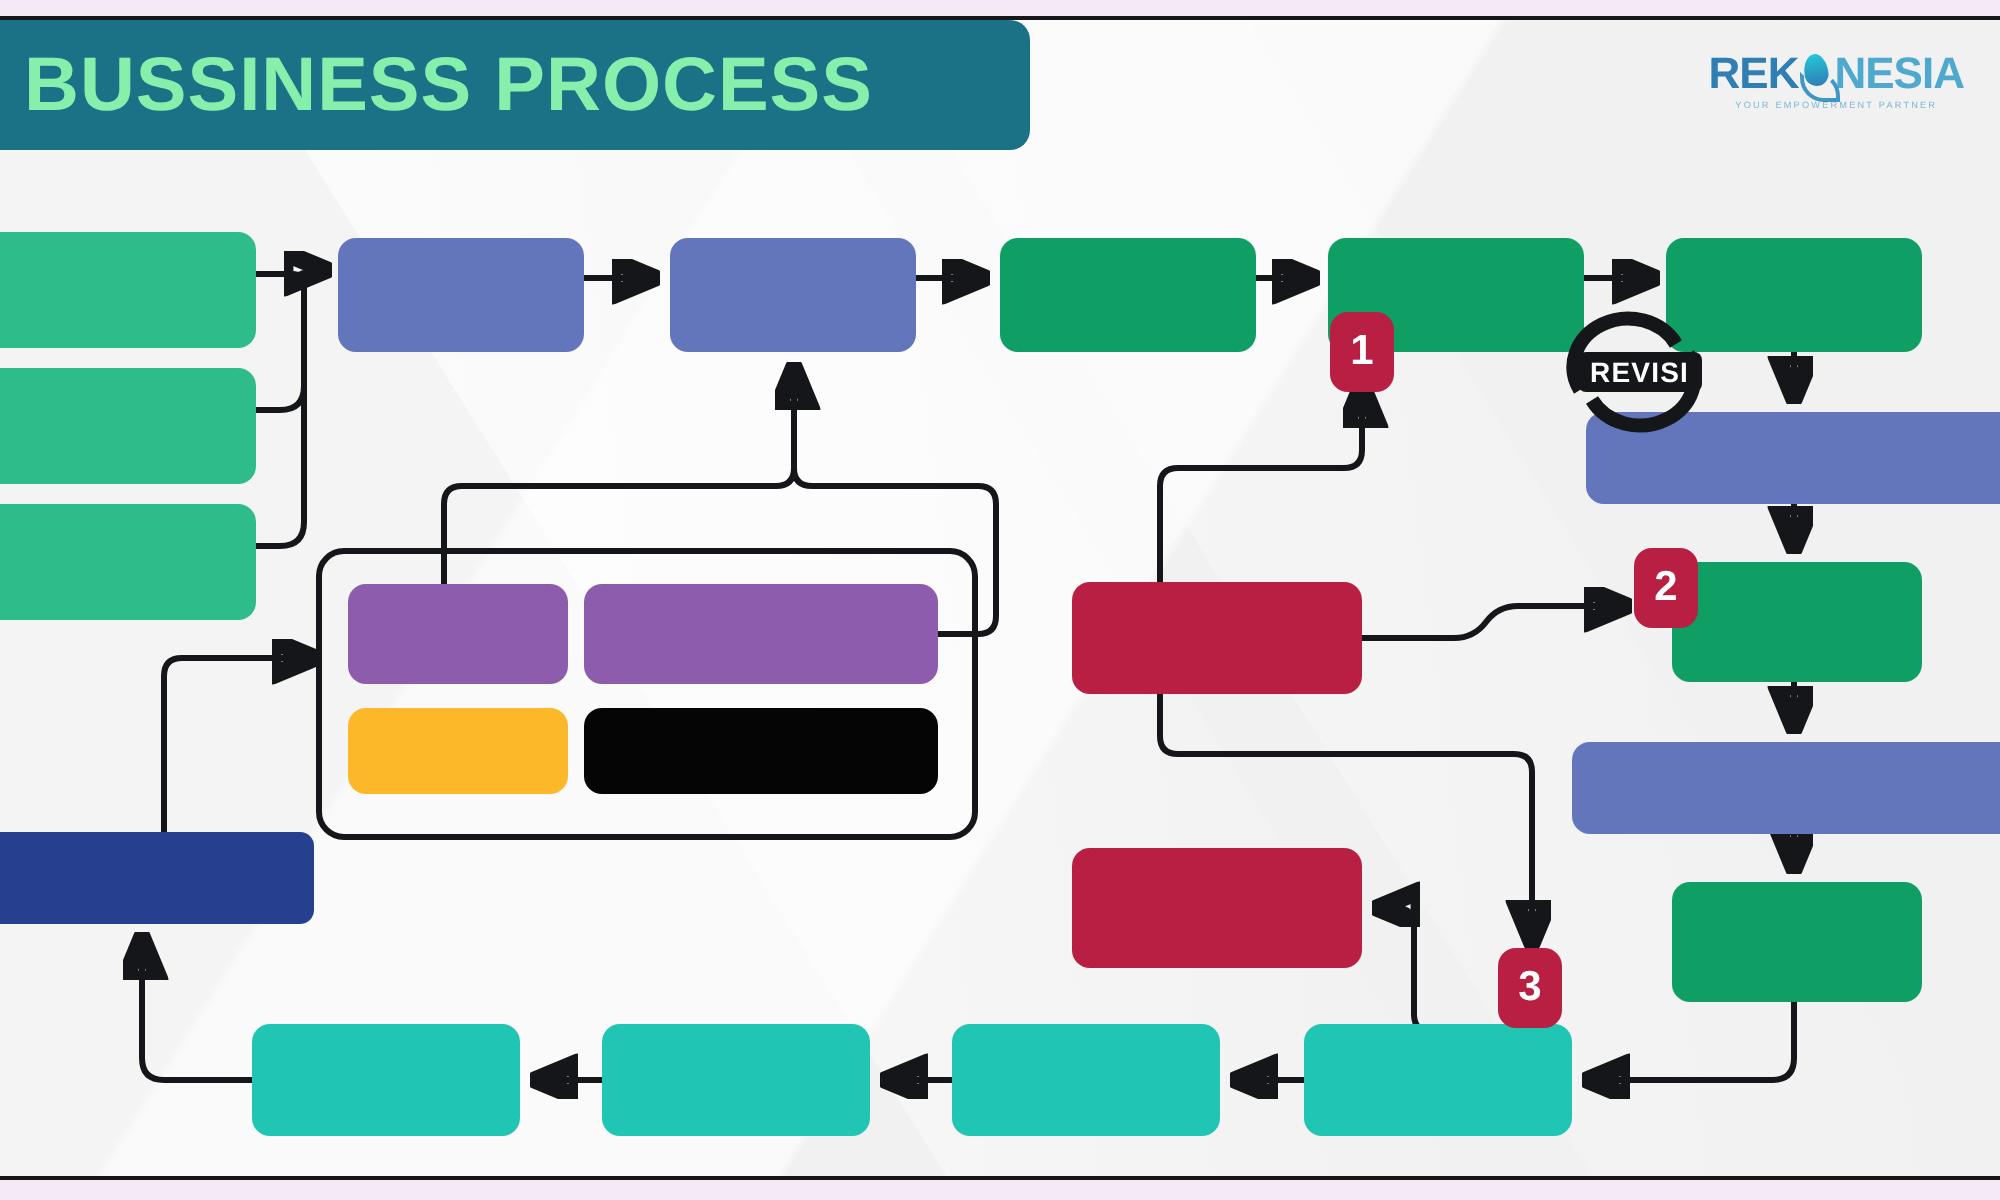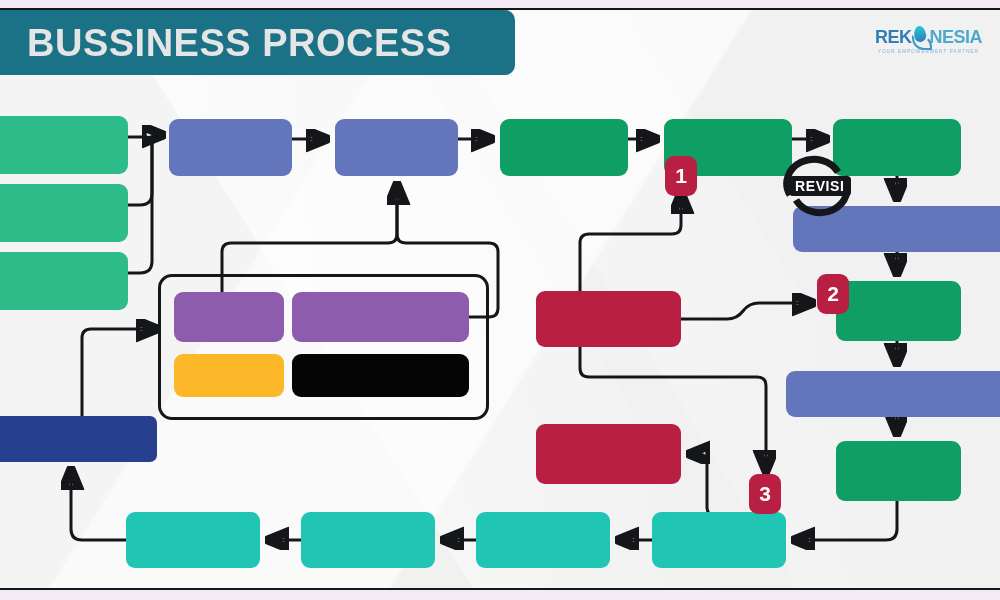--- a/index.html
+++ b/index.html
@@ -33,33 +33,33 @@
 
   
   .banner{
     position:absolute;left:0;top:10px;width:515px;height:65px;
     background:#1b7186;
     border-radius:0 10px 10px 0;
     display:flex;align-items:center;
     z-index:5;
   }
   .banner-title{
-    color:#e5e5e5;font-size:38px;font-weight:bold;letter-spacing:.5px;
-    margin-left:27px;line-height:1;
+    color:#86efac;font-size:38px;font-weight:bold;letter-spacing:.5px;
+    margin-left:12px;line-height:1;
     white-space:nowrap;
   }
 
   
   .logo{
     position:absolute;right:18px;top:26px;z-index:5;
     display:flex;flex-direction:column;align-items:center;
   }
   .logo-word{
     display:flex;align-items:center;
-    font-size:18px;font-weight:bold;letter-spacing:-.5px;line-height:1;
+    font-size:22px;font-weight:bold;letter-spacing:-.5px;line-height:1;
   }
   .logo-word .lw-a{color:#2f7fb5;}
   .logo-word .lw-b{color:#4fa9cf;}
   .logo-mark{
     position:relative;width:18px;height:21px;margin:0 0px;
     display:inline-block;
   }
   .logo-mark .drop{
     position:absolute;left:3px;top:0;width:12px;height:16px;
     background:linear-gradient(180deg,#25c6d8,#2f7fb5);

